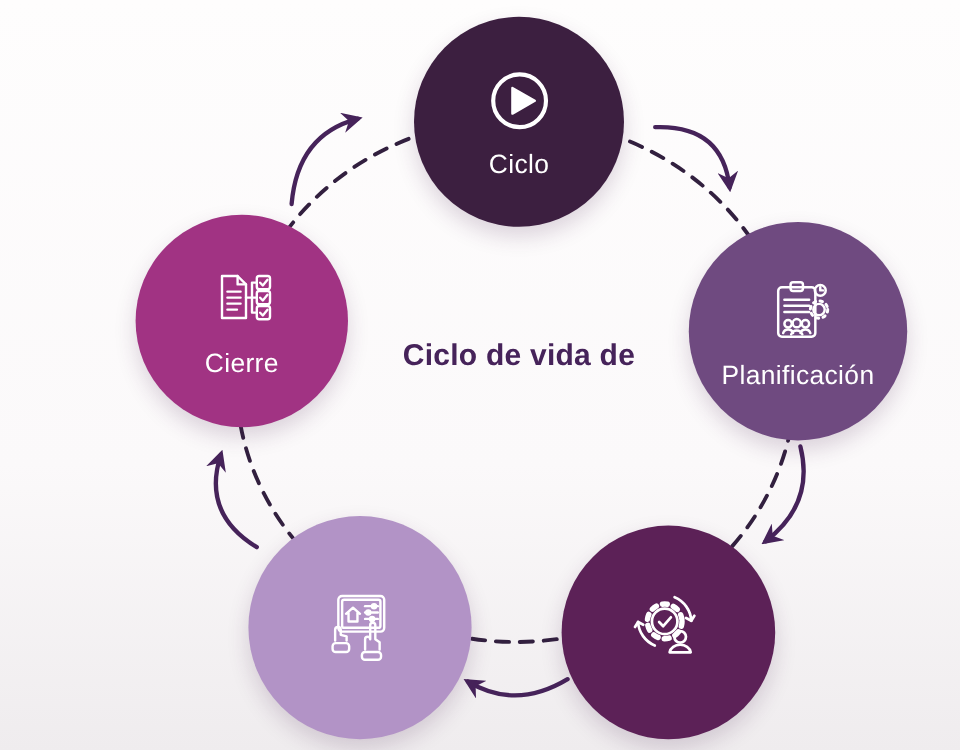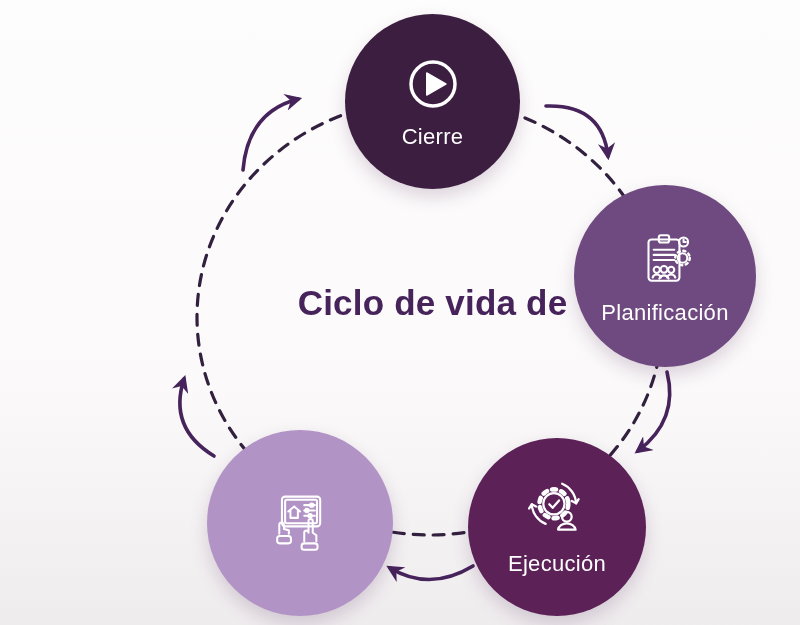--- a/index.html
+++ b/index.html
@@ -39,21 +39,21 @@
     font-weight: 400;
   }
 
   .center-title {
     position: absolute;
     z-index: 3;
     left: 290px; top: 280px;
     width: 285px;
     text-align: center;
     font-weight: 700;
-    font-size: 35px;
+    font-size: 25px;
     line-height: 1.3;
     letter-spacing: 0.2px;
   }
   .center-title span { display: block; }
 </style>
 </head>
 <body>
 
 <div class="canvas">
 
@@ -77,21 +77,21 @@
     </g>
   </svg>
 
   <div class="stage" style="left: 345px; top: 14px; width: 175px; height: 175px; background: rgb(60, 31, 64);">
     <span class="icon">
       <svg width="64" height="64" viewBox="0 0 48 48" stroke-width="2.6">
         <circle cx="24" cy="24" r="16.5"></circle>
         <polygon points="19.5,16 33.5,24 19.5,32" fill="#ffffff" stroke="#ffffff" stroke-width="1.5"></polygon>
       </svg>
     </span>
-    <span class="label">Cierre</span>
+    <span class="label">Ciclo</span>
   </div>
 
   <div class="stage" style="left: 574px; top: 185px; width: 182px; height: 182px; background: rgb(111, 74, 128);">
     <span class="icon">
       <svg width="66" height="66" viewBox="0 0 64 64" stroke-width="2">
         <rect x="16" y="13" width="30" height="40" rx="3"></rect>
         <rect x="26" y="9" width="10" height="7" rx="2"></rect>
         <path d="M21,23 H41 M21,28 H41 M21,33 H41"></path>
         <circle cx="24" cy="42.5" r="3"></circle>
         <circle cx="31" cy="42" r="3.3"></circle>
@@ -113,21 +113,20 @@
         <circle cx="29" cy="26" r="10.3"></circle>
         <path d="M24.5,26.5 l3.3,3.4 l6.2,-7.2"></path>
         <path d="M37,6.5 a22,22 0 0 1 13.5,19"></path>
         <path d="M50.5,25.5 l-4.2,-2.2 M50.5,25.5 l2.5,-4"></path>
         <path d="M21,45.5 a22,22 0 0 1 -13.5,-19"></path>
         <path d="M7.5,26.5 l4.2,2.2 M7.5,26.5 l-2.5,4"></path>
         <circle cx="41.5" cy="38.5" r="4.7"></circle>
         <path d="M33,51 a8.6,7.2 0 0 1 17,0 z"></path>
       </svg>
     </span>
-    <span class="label">Ejecución</span>
   </div>
 
   <div class="stage" style="left: 207px; top: 430px; width: 186px; height: 186px; background: rgb(178, 147, 198);">
     <span class="icon">
       <svg width="68" height="68" viewBox="0 0 64 64" stroke-width="1.9">
         <rect x="15" y="10" width="36" height="28" rx="3"></rect>
         <rect x="18" y="13" width="30" height="22" rx="1.5"></rect>
         <path d="M21,24 l5.5,-4.8 5.5,4.8 M23,23 v7 h7 v-7"></path>
         <path d="M36,18 H46"></path>
           <circle cx="43" cy="18" r="1.6" fill="#ffffff"></circle>
@@ -136,18 +135,35 @@
         <path d="M36,28 H46"></path>
           <circle cx="41.5" cy="28" r="1.6" fill="#ffffff"></circle>
         <path d="M12.5,45 v-8.5 a2.2,2.2 0 0 1 4.4,0 v4 l4.6,1.2 v3.3"></path>
         <rect x="10.5" y="47" width="13" height="7" rx="2.4"></rect>
         <path d="M36,52 v-8 a2,2 0 0 1 4,0 v-11 a2,2 0 0 1 4,0 v11 l3.4,2.4 v5.6"></path>
         <rect x="33.5" y="54" width="15" height="6" rx="2.4"></rect>
       </svg>
     </span>
   </div>
 
+  <div class="stage" style="left: 113px; top: 179px; width: 177px; height: 177px; background: rgb(161, 51, 131);">
+    <span class="icon">
+      <svg width="64" height="64" viewBox="0 0 64 64" stroke-width="2">
+        <path d="M15,12 h13 l7,7 v28 h-20 z"></path>
+        <path d="M28,12 v7 h7"></path>
+        <path d="M19.5,25 h11 M19.5,30 h11 M19.5,35 h11 M19.5,40 h8"></path>
+        <path d="M35,30 h5 M40,30 v-12.5 h4 M40,30 v12.5 h4 M40,30 h4"></path>
+        <rect x="44" y="12" width="11" height="11" rx="2"></rect>
+        <path d="M46.8,17.6 l2.2,2.3 l3.9,-4.7"></path>
+        <rect x="44" y="24.5" width="11" height="11" rx="2"></rect>
+        <path d="M46.8,30.1 l2.2,2.3 l3.9,-4.7"></path>
+        <rect x="44" y="37" width="11" height="11" rx="2"></rect>
+        <path d="M46.8,42.6 l2.2,2.3 l3.9,-4.7"></path>
+      </svg>
+    </span>
+    <span class="label">Cierre</span>
+  </div>
 
   <div class="center-title" style="color: rgb(70, 35, 90);">
     <span>Ciclo de vida de</span>
   </div>
 
 </div>
 
 </body></html>

